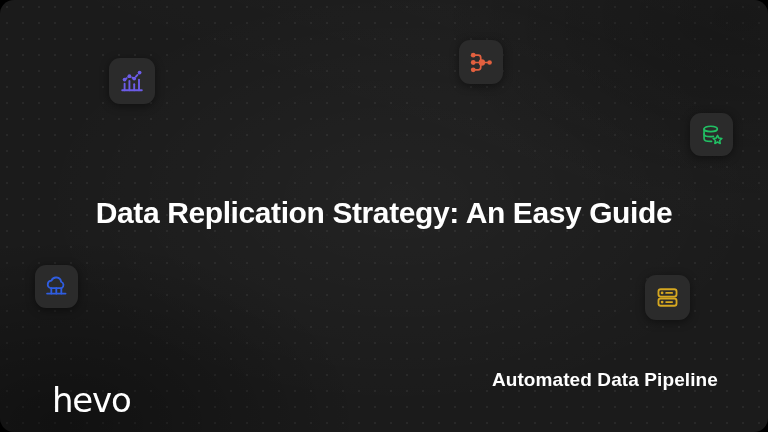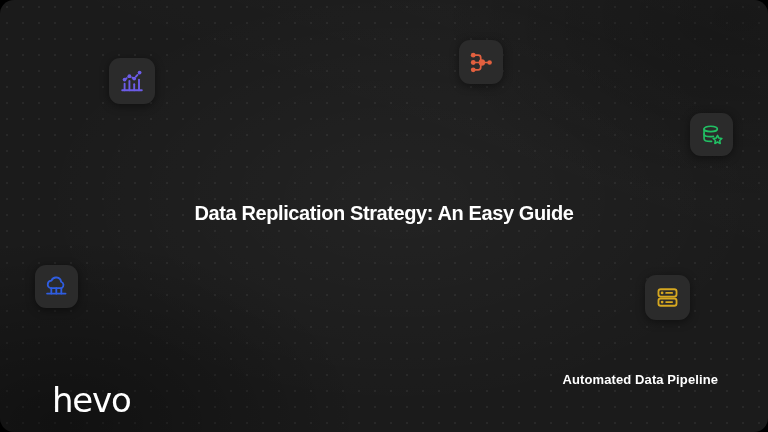--- a/index.html
+++ b/index.html
@@ -66,21 +66,21 @@
   .tile-server  { left: 645px; top: 275px; width: 45px; height: 45px; }
 
   
   .title {
     position: absolute;
     left: 0;
     right: 0;
     top: 193px;
     text-align: center;
     color: #ffffff;
-    font-size: 20px;
+    font-size: 30px;
     font-weight: 700;
     letter-spacing: -0.4px;
     line-height: 40px;
     padding: 0 42px;
     box-sizing: border-box;
   }
 
   
   .footer {
     position: absolute;
@@ -98,21 +98,21 @@
     color: #ffffff;
     font-size: 34px;
     font-weight: 400;
     letter-spacing: -1.2px;
     line-height: 34px;
     font-family: "DejaVu Sans", sans-serif;
     margin-top: 40px;
   }
   .tagline {
     color: #ffffff;
-    font-size: 13px;
+    font-size: 19px;
     font-weight: 700;
     letter-spacing: 0.1px;
     line-height: 18px;
   }
 </style>
 </head>
 <body>
 
 <div class="poster">
 

